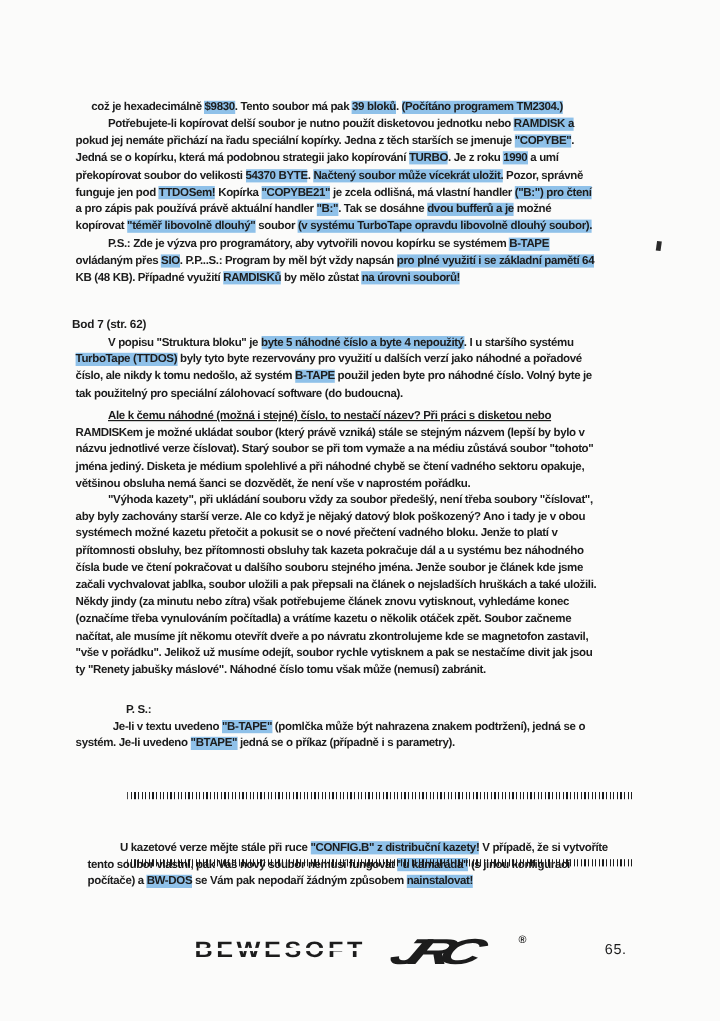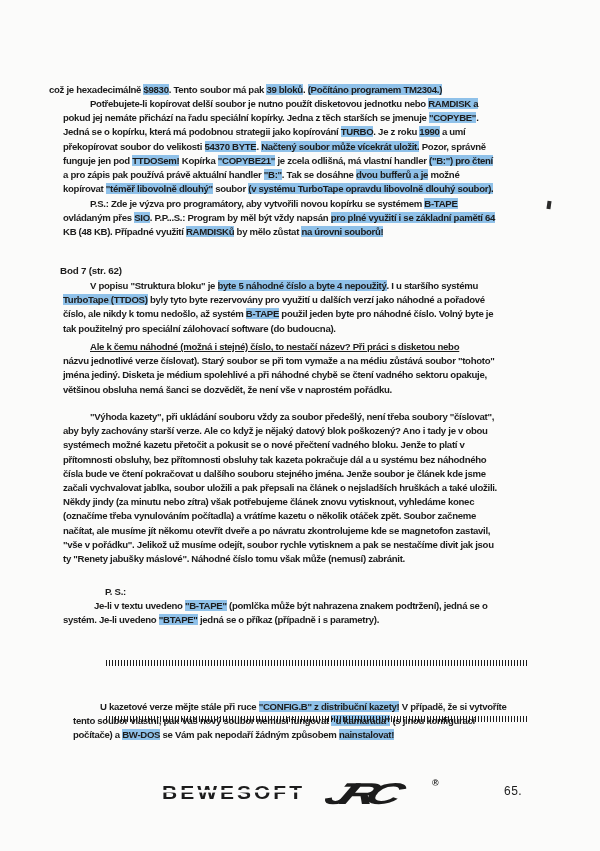--- a/index.html
+++ b/index.html
@@ -47,21 +47,21 @@
   }
   .page-number{
     position:absolute;left:504px;top:784px;font-size:12px;font-weight:400;letter-spacing:0.5px;
   }
 </style>
 </head>
 <body>
 
 <div class="page">
 
-  <div class="tblock" style="left:49px;top:83px">
+  <div class="tblock" style="left:76px;top:83px">
       <div class="tline"><span>což je hexadecimálně </span><span class="hl">$9830</span><span>. Tento soubor má pak </span><span class="hl">39 bloků</span><span>. </span><span class="hl">(Počítáno programem TM2304.)</span></div>
     </div>
 
   <div class="tblock" style="left:63px;top:97px">
       <div class="tline" style="padding-left: 27px;"><span>Potřebujete-li kopírovat delší soubor je nutno použít disketovou jednotku nebo </span><span class="hl">RAMDISK a</span></div>
       <div class="tline"><span>pokud jej nemáte přichází na řadu speciální kopírky. Jedna z těch starších se jmenuje </span><span class="hl">"COPYBE"</span><span>.</span></div>
       <div class="tline"><span>Jedná se o kopírku, která má podobnou strategii jako kopírování </span><span class="hl">TURBO</span><span>. Je z roku </span><span class="hl">1990</span><span> a umí</span></div>
       <div class="tline"><span>překopírovat soubor do velikosti </span><span class="hl">54370 BYTE</span><span>. </span><span class="hl">Načtený soubor může vícekrát uložit.</span><span> Pozor, správně</span></div>
       <div class="tline"><span>funguje jen pod </span><span class="hl">TTDOSem!</span><span> Kopírka </span><span class="hl">"COPYBE21"</span><span> je zcela odlišná, má vlastní handler </span><span class="hl">("B:") pro čtení</span></div>
       <div class="tline"><span>a pro zápis pak používá právě aktuální handler </span><span class="hl">"B:"</span><span>. Tak se dosáhne </span><span class="hl">dvou bufferů a je</span><span> možné</span></div>
@@ -80,20 +80,21 @@
 
   <div class="tblock" style="left:63px;top:279px">
       <div class="tline" style="padding-left: 27px;"><span>V popisu "Struktura bloku" je </span><span class="hl">byte 5 náhodné číslo a byte 4 nepoužitý</span><span>. I u staršího systému</span></div>
       <div class="tline"><span class="hl">TurboTape (TTDOS)</span><span> byly tyto byte rezervovány pro využití u dalších verzí jako náhodné a pořadové</span></div>
       <div class="tline"><span>číslo, ale nikdy k tomu nedošlo, až systém </span><span class="hl">B-TAPE</span><span> použil jeden byte pro náhodné číslo. Volný byte je</span></div>
       <div class="tline"><span>tak použitelný pro speciální zálohovací software (do budoucna).</span></div>
     </div>
 
   <div class="tblock" style="left:63px;top:340px">
       <div class="tline" style="padding-left: 27px; text-decoration: underline;"><span>Ale k čemu náhodné (možná i stejné) číslo, to nestačí název? Při práci s disketou nebo</span></div>
+      <div class="tline"><span>RAMDISKem je možné ukládat soubor (který právě vzniká) stále se stejným názvem (lepší by bylo v</span></div>
       <div class="tline"><span>názvu jednotlivé verze číslovat). Starý soubor se při tom vymaže a na médiu zůstává soubor "tohoto"</span></div>
       <div class="tline"><span>jména jediný. Disketa je médium spolehlivé a při náhodné chybě se čtení vadného sektoru opakuje,</span></div>
       <div class="tline"><span>většinou obsluha nemá šanci se dozvědět, že není vše v naprostém pořádku.</span></div>
     </div>
 
   <div class="tblock" style="left:63px;top:410px">
       <div class="tline" style="padding-left: 27px;"><span>"Výhoda kazety", při ukládání souboru vždy za soubor předešlý, není třeba soubory "číslovat",</span></div>
       <div class="tline"><span>aby byly zachovány starší verze. Ale co když je nějaký datový blok poškozený? Ano i tady je v obou</span></div>
       <div class="tline"><span>systémech možné kazetu přetočit a pokusit se o nové přečtení vadného bloku. Jenže to platí v</span></div>
       <div class="tline"><span>přítomnosti obsluhy, bez přítomnosti obsluhy tak kazeta pokračuje dál a u systému bez náhodného</span></div>

